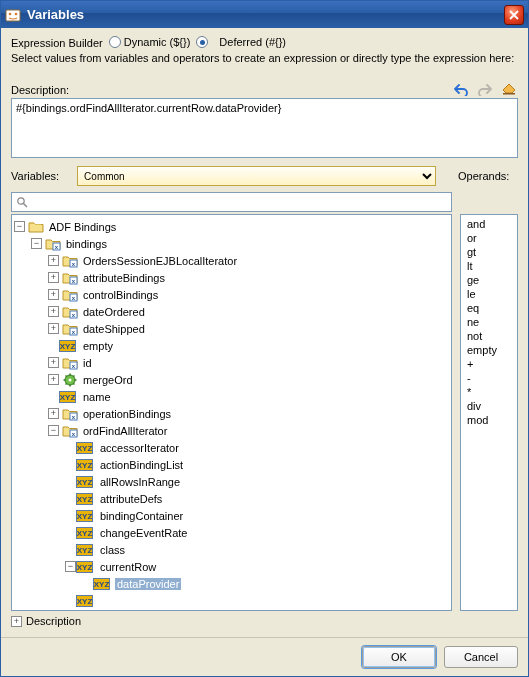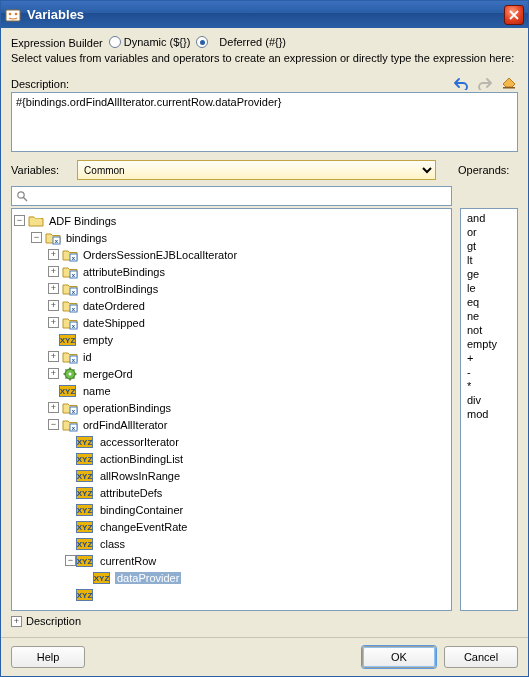--- a/index.html
+++ b/index.html
@@ -56,21 +56,21 @@
     gap:6px;
   }
   .radio-ring {
     width:12px; height:12px; border:1px solid #6b7e95; border-radius:50%;
     display:inline-flex; align-items:center; justify-content:center;
     background:#fff;
   }
   .radio-ring.checked::after {
     content:""; width:5px; height:5px; background:#2a5fa6; border-radius:50%;
   }
-  .hint { color:#000; margin-bottom:10px; }
+  .hint { color:#000; margin-bottom:16px; }
   .expr-row { display:flex; align-items:flex-end; justify-content:space-between; }
   .expr-label { margin-bottom:2px; }
   .icon-btn { width:18px; height:18px; padding:0; display:inline-flex; align-items:center; justify-content:center; cursor:pointer; }
   .tool-icons { display:flex; gap:6px; align-items:center; }
   textarea.expr {
     width:100%; height:60px;
     resize:none;
     font-family: inherit; font-size:11px;
     border:1px solid #7f9db9;
     padding:3px 4px;
@@ -527,18 +527,17 @@
       </div>
     </div>
 
     <div class="desc-row">
       <span class="plusbox">+</span>
       <span>Description</span>
     </div>
   </div>
 
   <div class="bottom-bar">
-    <button class="btn">Help</button>
     <span class="spacer"></span>
     <button class="btn default">OK</button>
     <button class="btn">Cancel</button>
   </div>
 </div>
 
 </body></html>

